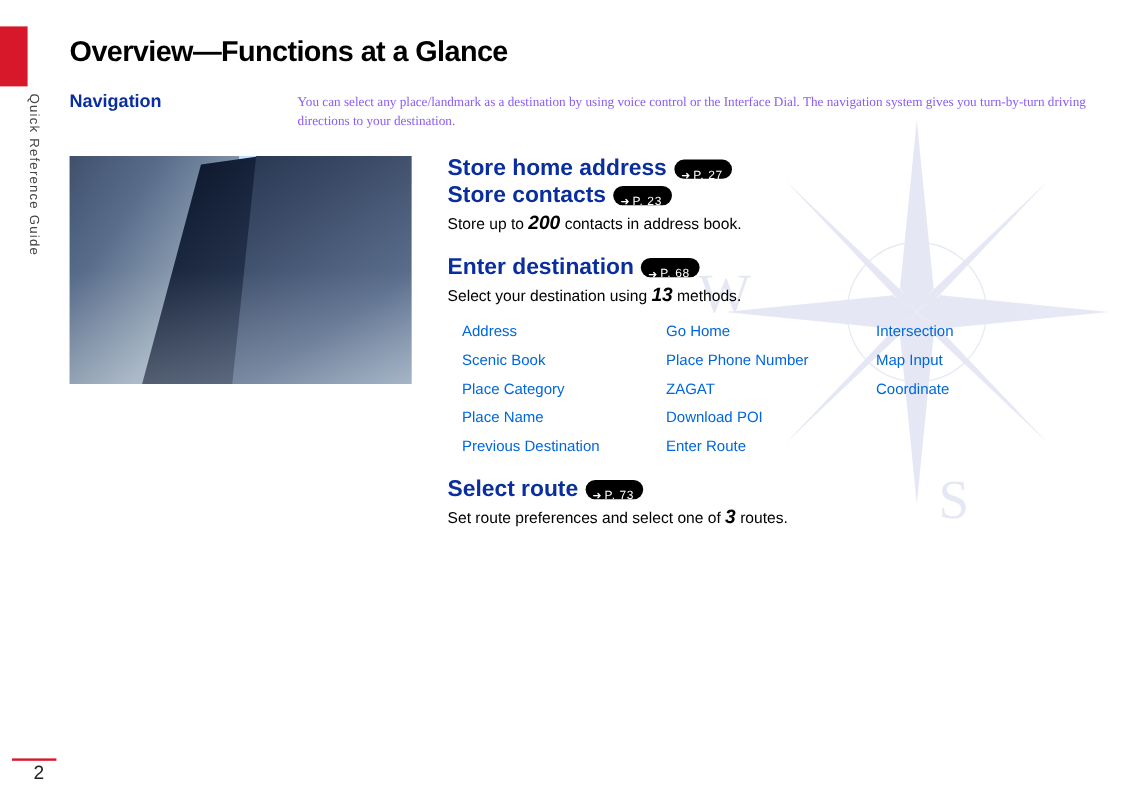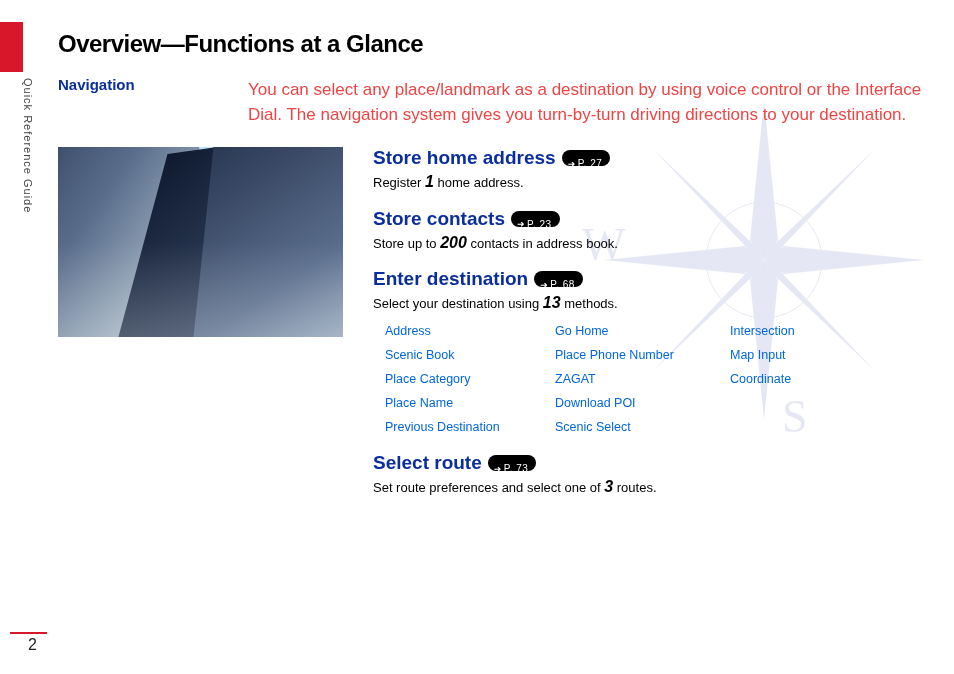--- a/index.html
+++ b/index.html
@@ -70,25 +70,26 @@
     gap: 40px;
     margin-bottom: 20px;
   }
   .section-name {
     color: #0a2e9e;
     font-size: 15px;
     font-weight: 700;
     flex: 0 0 150px;
   }
   .section-desc {
-    font-size: 17px;
+    font-size: 11px;
     line-height: 1.45;
-    color: #ef4444;
+    color: #8b5cf6;
     max-width: 680px;
     padding-top: 2px;
+    font-family: Liberation Serif, serif;
   }
 
   .content-row {
     display: flex;
     gap: 30px;
   }
 
   .photo {
     width: 285px;
     height: 190px;
@@ -226,23 +227,20 @@
         <div class="bldg b3"></div>
     </div>
 
     <div class="details">
 
       <div>
         <span class="func-title">
           <a style="color:inherit;text-decoration:none;">Store home address</a>
           <span class="page-badge">P. 27</span>
         </span>
-        <div class="func-desc">
-          <span>Register </span><span class="bignum">1</span><span> home address.</span>
-        </div>
       </div>
 
       <div>
         <span class="func-title">
           <a style="color:inherit;text-decoration:none;">Store contacts</a>
           <span class="page-badge">P. 23</span>
         </span>
         <div class="func-desc">
           <span>Store up to </span><span class="bignum">200</span><span> contacts in address book.</span>
         </div>
@@ -263,21 +261,21 @@
           <a>Scenic Book</a>
           <a>Place Phone Number</a>
           <a>Map Input</a>
           <a>Place Category</a>
           <a>ZAGAT</a>
           <a>Coordinate</a>
           <a>Place Name</a>
           <a>Download POI</a>
           <span></span>
           <a>Previous Destination</a>
-          <a>Scenic Select</a>
+          <a>Enter Route</a>
           <span></span>
         </div>
       </div>
 
       <div>
         <span class="func-title">
           <a style="color:inherit;text-decoration:none;">Select route</a>
           <span class="page-badge">P. 73</span>
         </span>
         <div class="func-desc">

